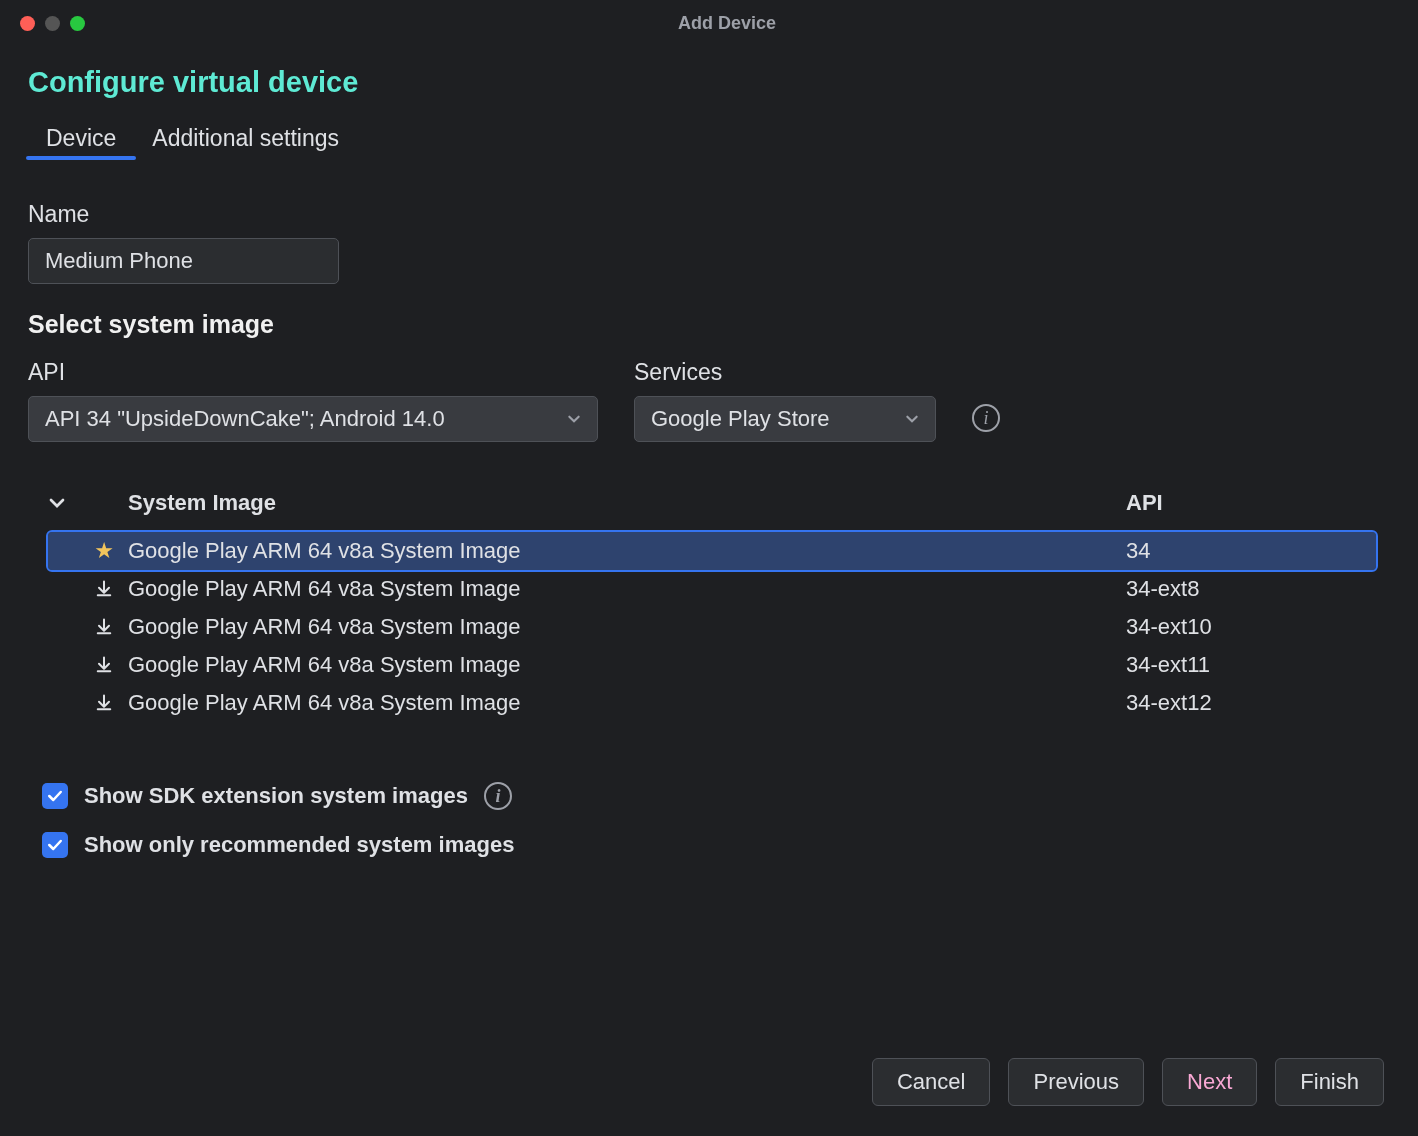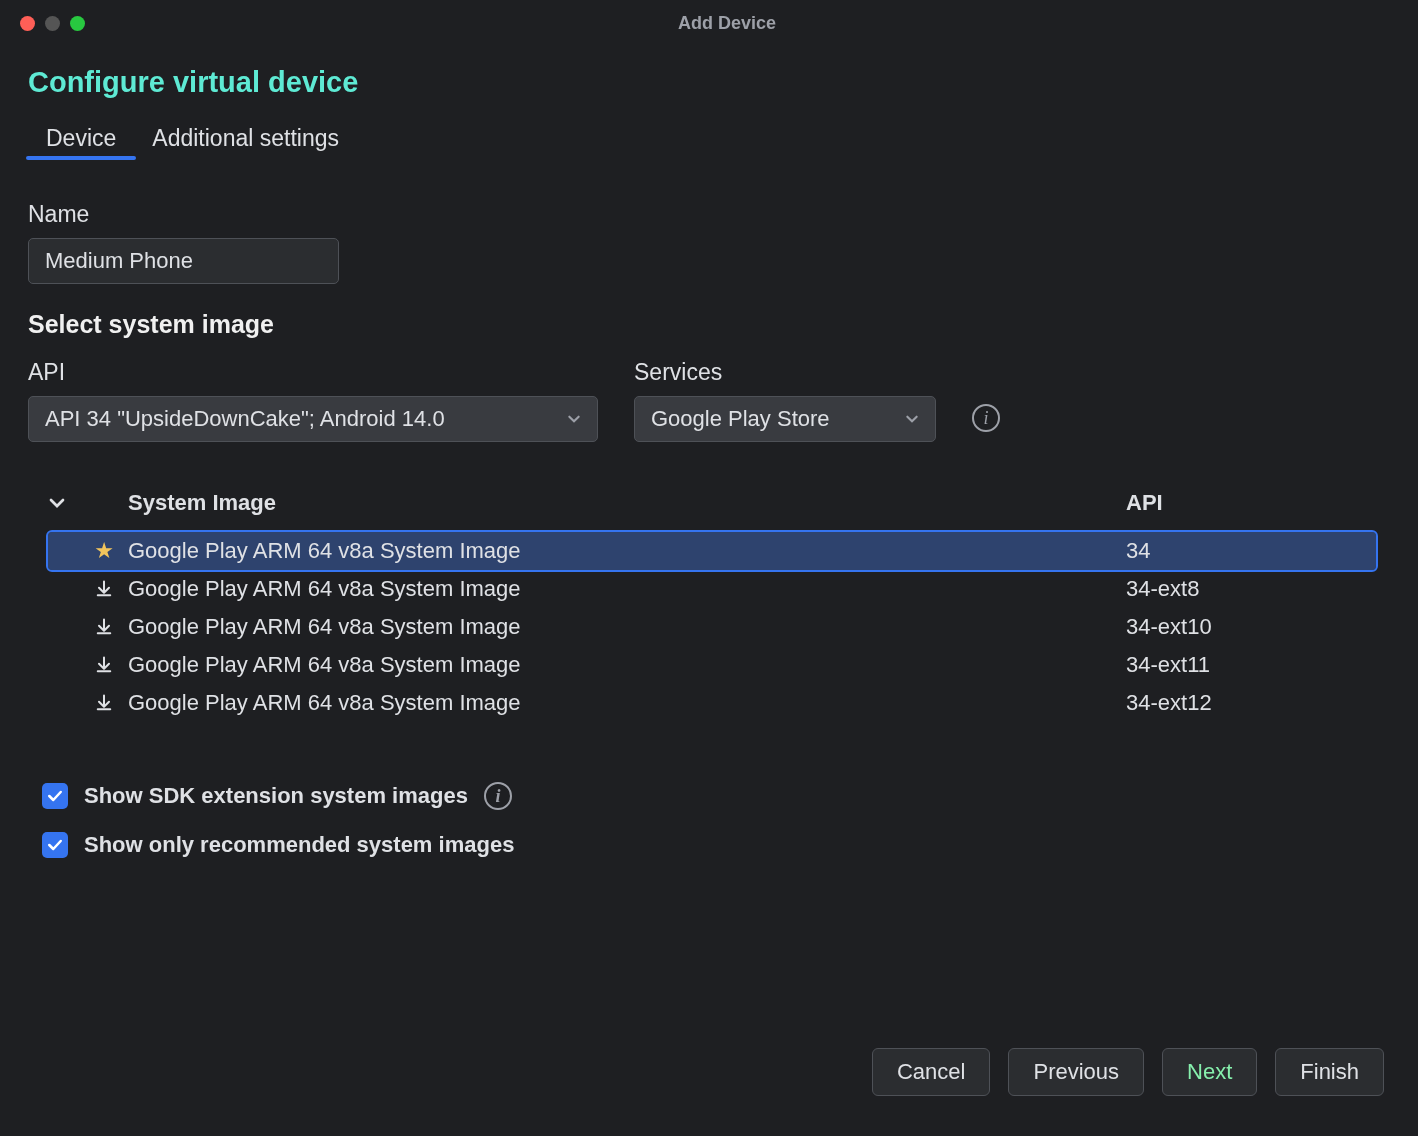--- a/index.html
+++ b/index.html
@@ -215,36 +215,36 @@
   display: flex;
   align-items: center;
   justify-content: center;
   cursor: pointer;
 }
 .check-label {
   font-size: 22px;
 }
 .footer {
   margin-top: auto;
-  padding: 24px 34px 40px;
+  padding: 24px 34px 30px;
   display: flex;
   justify-content: flex-end;
   gap: 18px;
 }
 .btn {
   background: #2b2d30;
   border: 1px solid #4e5157;
   border-radius: 6px;
   padding: 10px 24px;
   font-size: 22px;
   color: #dfe1e5;
   cursor: pointer;
 }
 .btn.disabled {
-  color: #86efac;
+  color: #f9a8d4;
   cursor: default;
 }
 .btn.primary {
   border-color: #4e5157;
 }
 </style>
 </head>
 <body>
 
 <div class="window">

